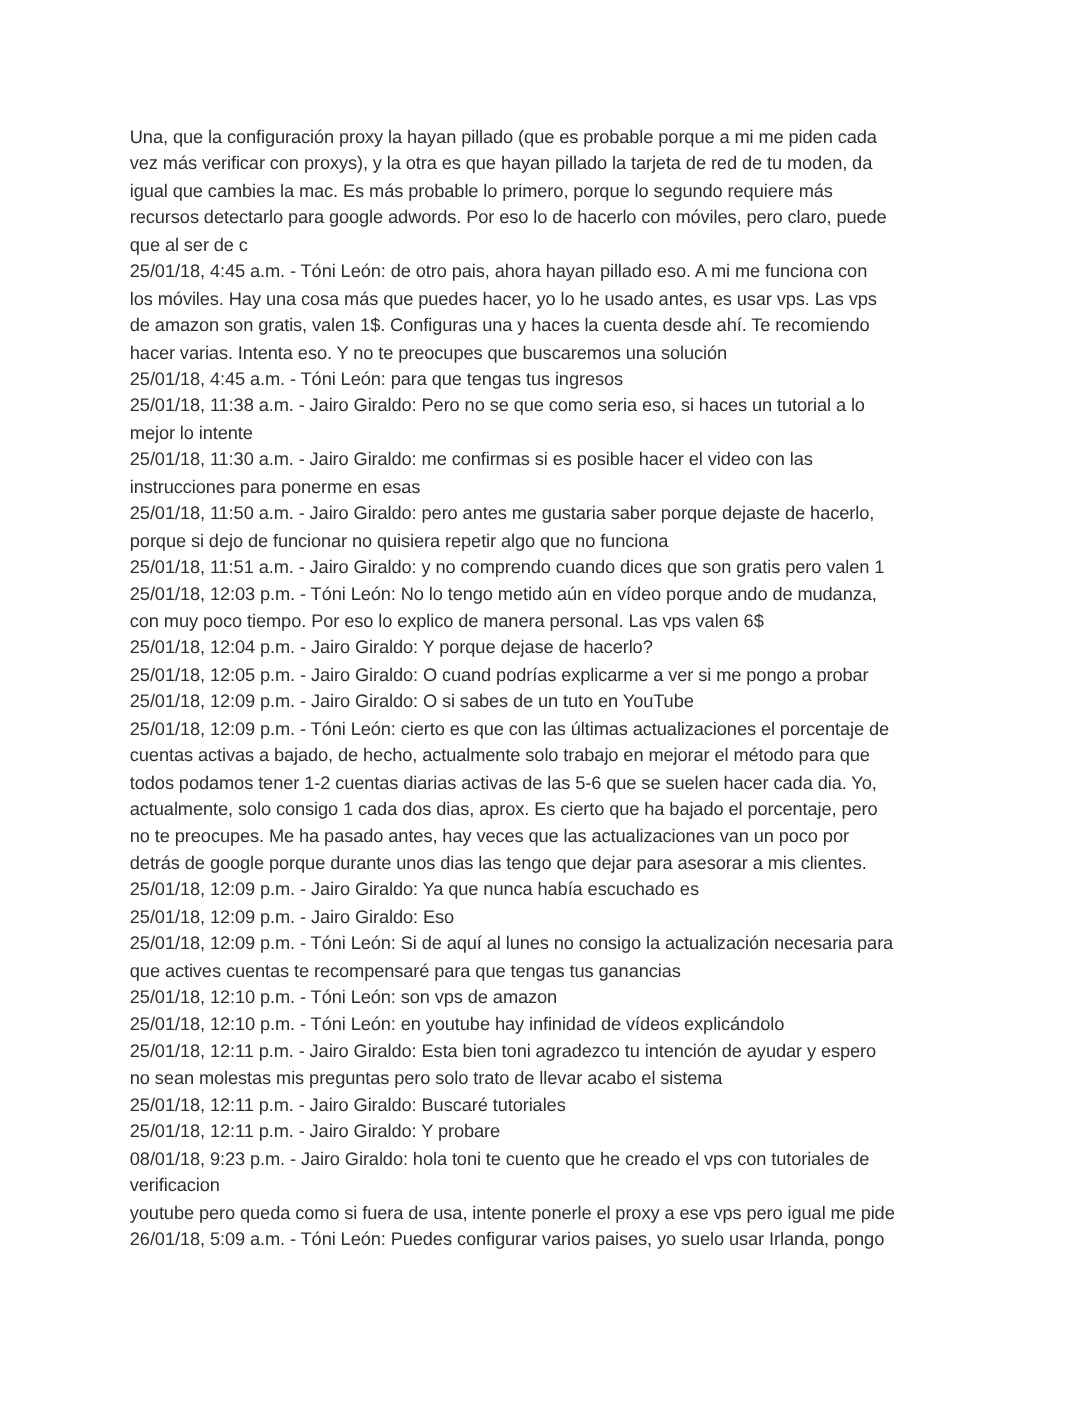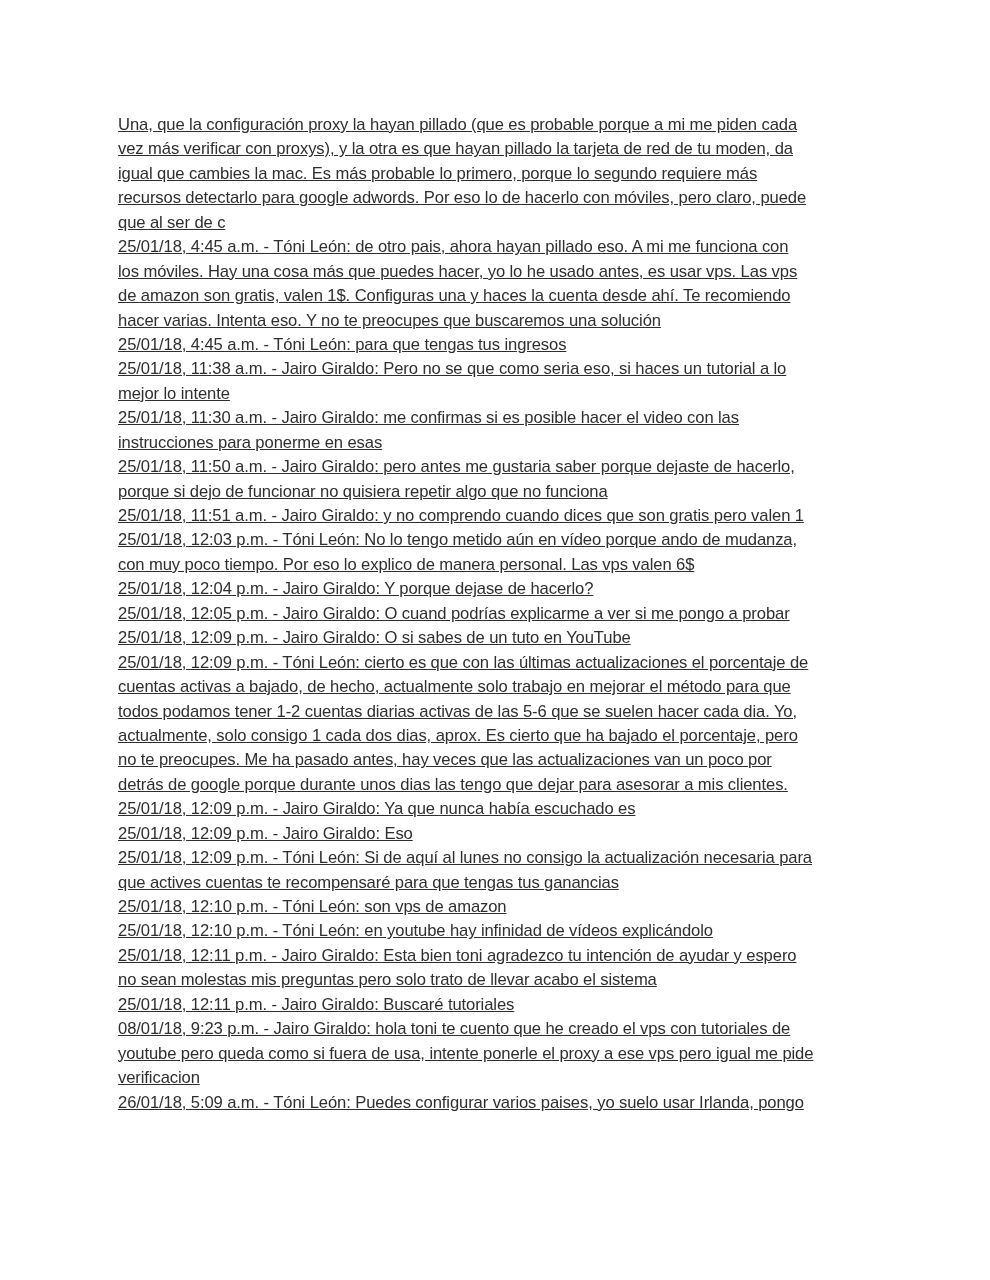--- a/index.html
+++ b/index.html
@@ -21,21 +21,20 @@
   }
   .transcript {
     position: absolute;
     left: 118px;
     top: 113px;
     width: 770px;
     font-size: 16.6px;
     line-height: 24.45px;
     color: #2e2e2e;
     letter-spacing: -0.1px;
-    text-decoration: underline;
   }
   .text-line {
     white-space: pre;
     height: 24.45px;
   }
 </style>
 </head>
 <body>
 
 <div class="page">
@@ -70,18 +69,19 @@
       <div class="text-line">detrás de google porque durante unos dias las tengo que dejar para asesorar a mis clientes.</div>
       <div class="text-line">25/01/18, 12:09 p.m. - Jairo Giraldo: Ya que nunca había escuchado es</div>
       <div class="text-line">25/01/18, 12:09 p.m. - Jairo Giraldo: Eso</div>
       <div class="text-line">25/01/18, 12:09 p.m. - Tóni León: Si de aquí al lunes no consigo la actualización necesaria para</div>
       <div class="text-line">que actives cuentas te recompensaré para que tengas tus ganancias</div>
       <div class="text-line">25/01/18, 12:10 p.m. - Tóni León: son vps de amazon</div>
       <div class="text-line">25/01/18, 12:10 p.m. - Tóni León: en youtube hay infinidad de vídeos explicándolo</div>
       <div class="text-line">25/01/18, 12:11 p.m. - Jairo Giraldo: Esta bien toni agradezco tu intención de ayudar y espero</div>
       <div class="text-line">no sean molestas mis preguntas pero solo trato de llevar acabo el sistema</div>
       <div class="text-line">25/01/18, 12:11 p.m. - Jairo Giraldo: Buscaré tutoriales</div>
+      <div class="text-line">25/01/18, 12:11 p.m. - Jairo Giraldo: Y probare</div>
       <div class="text-line">08/01/18, 9:23 p.m. - Jairo Giraldo: hola toni te cuento que he creado el vps con tutoriales de</div>
+      <div class="text-line">verificacion</div>
       <div class="text-line">youtube pero queda como si fuera de usa, intente ponerle el proxy a ese vps pero igual me pide</div>
-      <div class="text-line">verificacion</div>
       <div class="text-line">26/01/18, 5:09 a.m. - Tóni León: Puedes configurar varios paises, yo suelo usar Irlanda, pongo</div>
     </div>
 </div>
 
 </body></html>

